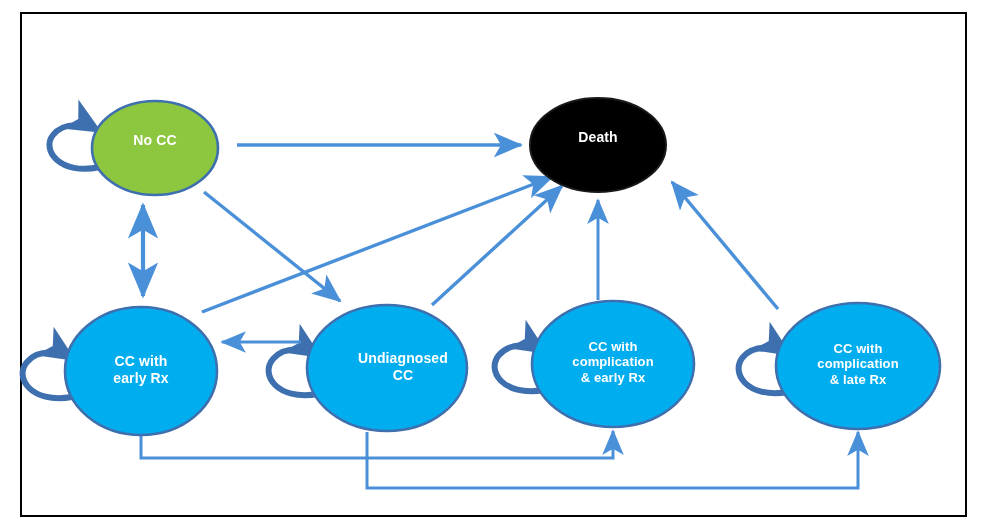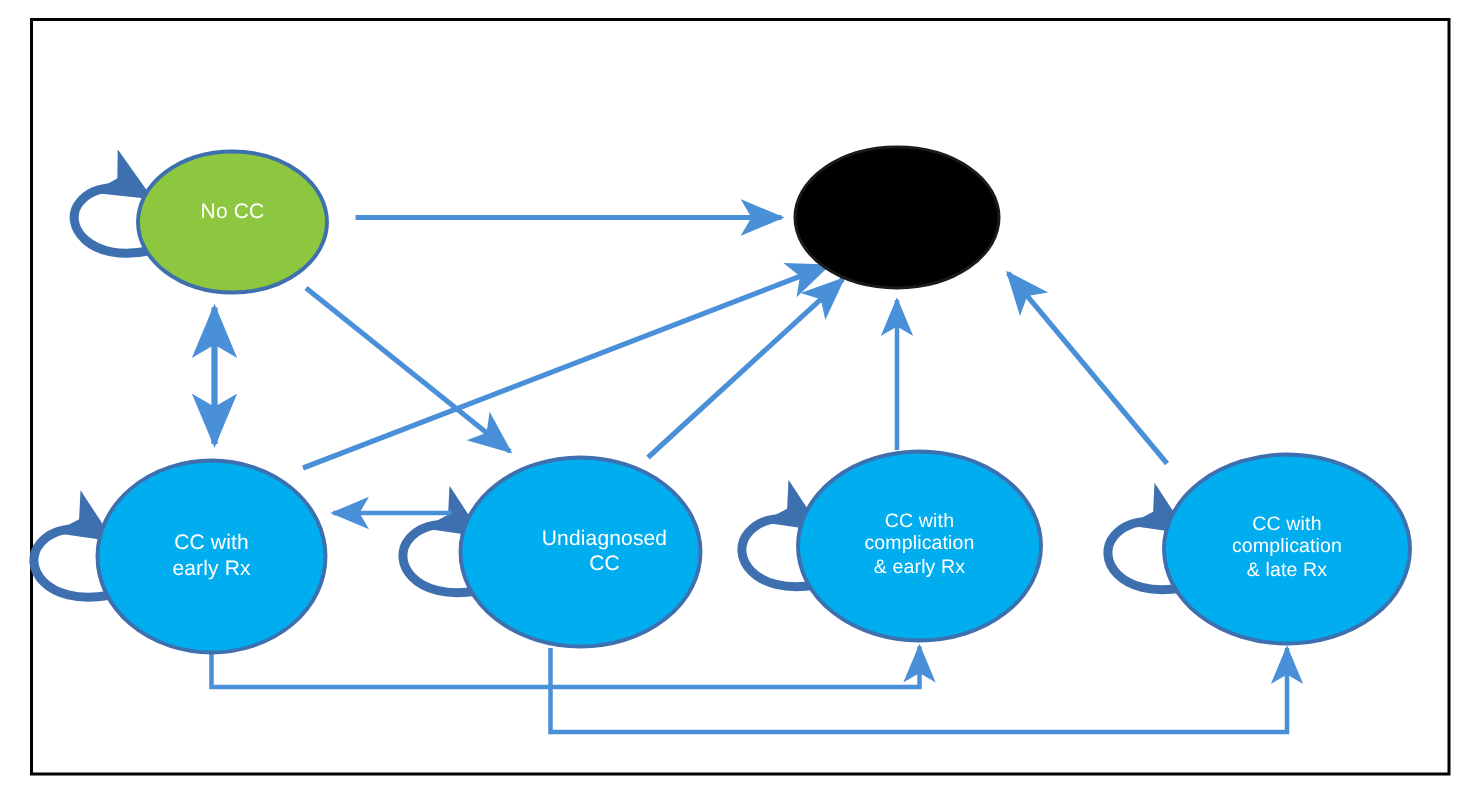--- a/index.html
+++ b/index.html
@@ -37,21 +37,21 @@
     width: 984px;
     height: 532px;
   }
   .node-label {
     position: absolute;
     color: #ffffff;
     text-align: center;
     line-height: 1.18;
     white-space: pre-line;
     pointer-events: none;
-    font-weight: 400;
+    font-weight: 700;
     letter-spacing: 0.1px;
   }
 </style>
 </head>
 <body>
 
 <div id="diagram-root">
 
   <div id="frame-border"></div>
 
@@ -109,20 +109,21 @@
       <ellipse cx="387" cy="368" rx="80" ry="63" fill="#00AEEF" stroke="#3E6FAF" stroke-width="2.6"></ellipse>
 
       <ellipse cx="613" cy="364" rx="81" ry="63" fill="#00AEEF" stroke="#3E6FAF" stroke-width="2.6"></ellipse>
 
       <ellipse cx="858" cy="366" rx="82" ry="63" fill="#00AEEF" stroke="#3E6FAF" stroke-width="2.6"></ellipse>
     </g>
   </svg>
 
   <div class="node-label" style="left:75px; top:132px; width:160px; font-size:14px;">No CC</div>
 
+  <div class="node-label" style="left:518px; top:129px; width:160px; font-size:14px;">Death</div>
 
   <div class="node-label" style="left:61px; top:353px; width:160px; font-size:14px;">CC with
 early Rx</div>
 
   <div class="node-label" style="left:307px; top:350px; width:160px; font-size:14px;margin-left:16px;">Undiagnosed
 CC</div>
 
   <div class="node-label" style="left:533px; top:339px; width:160px; font-size:13px;">CC with
 complication
 &amp; early Rx</div>

